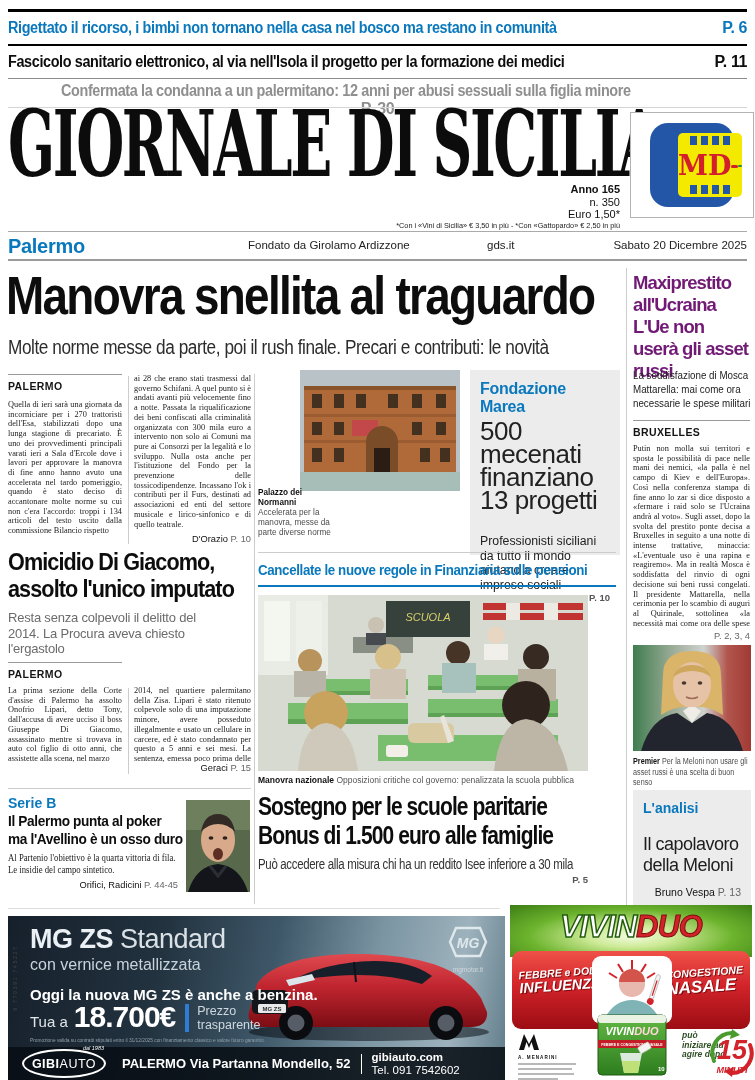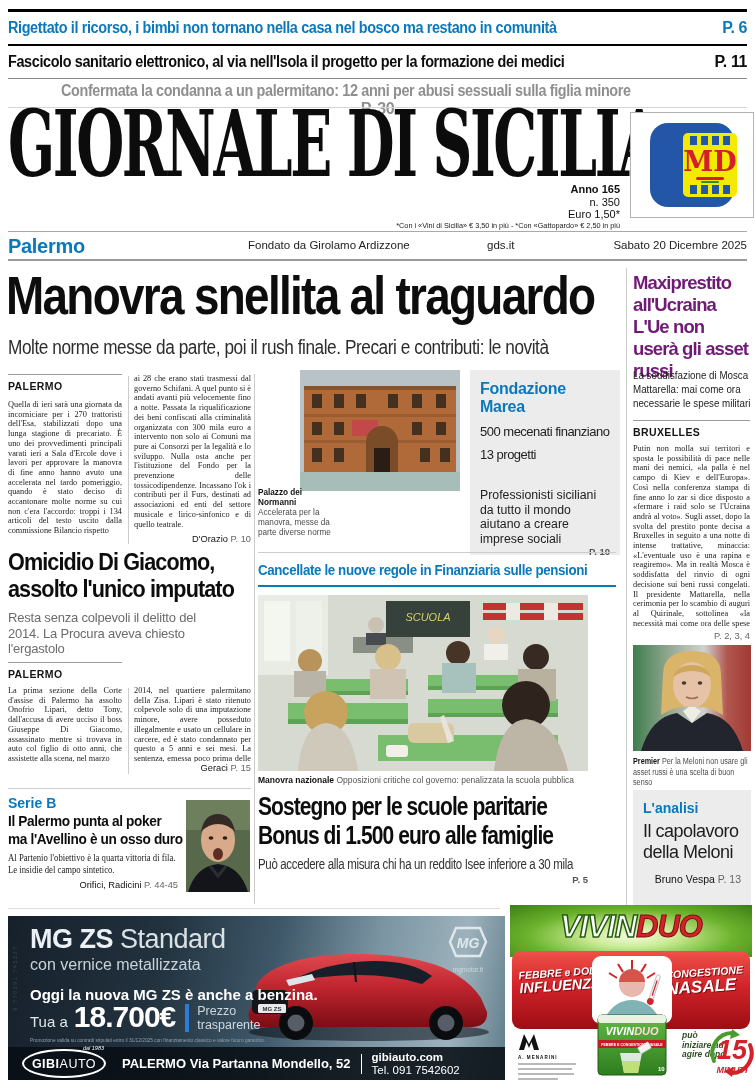--- a/index.html
+++ b/index.html
@@ -20,21 +20,21 @@
           font-weight:bold;font-size:16px;letter-spacing:-.4px;white-space:nowrap;}
   .cond{transform-origin:left center;display:inline-block;white-space:nowrap;}
   .graybox{background:#ececec;}
   .cap{font-size:8.2px;line-height:10px;color:#4c4c4c;}
   .cap b{color:#111;}
   
   .mdbox{display:flex;align-items:center;justify-content:center;border:1px solid #b3b3b3;background:#fff;}
   .md-outer{width:84px;height:84px;background:#2456a8;border-radius:18px;position:relative;
             display:flex;align-items:center;justify-content:center;}
   .md-inner{width:64px;height:64px;background:#f3ea00;border-radius:5px;position:relative;
-            display:flex;align-items:center;justify-content:center;flex-direction:column;margin-left:36px;}
+            display:flex;align-items:center;justify-content:center;flex-direction:row;margin-left:36px;}
   .md-dashes{position:absolute;left:50%;transform:translateX(-50%);display:flex;gap:4px;}
   .md-dashes span{width:7px;height:9px;background:#2456a8;display:block;}
   .md-word{font-family:"DejaVu Serif",serif;font-weight:bold;font-size:27px;color:#d31f2b;line-height:1;}
   .md-l1{width:28px;height:3px;background:#d31f2b;border-radius:2px;margin-top:2px;}
   .md-l2{width:18px;height:2px;background:#2c8a3c;border-radius:2px;margin-top:1px;}
   
   .mg-ad{background:linear-gradient(100deg,#16202b 0%,#22323f 30%,#3e5768 52%,#7b95a3 72%,#9db2bc 88%,#5f7b89 100%);}
   .mg-bar{position:absolute;left:0;right:0;bottom:0;height:33px;background:rgba(8,14,20,.88);
           display:flex;align-items:center;color:#fff;}
   .gibi-oval{width:80px;height:25px;border:2px solid #fff;border-radius:50%;
@@ -156,21 +156,21 @@
     <rect x="74" y="78" width="16" height="24" fill="#2c1d14"></rect>
     <rect x="0" y="102" width="160" height="19" fill="#a7bdb8"></rect>
   </svg>
   <div class="abs cap" style="left:258px;top:488px;width:80px;">
     <b>Palazzo dei Normanni</b><br>
     <span>Accelerata per la manovra, messe da parte diverse norme</span>
   </div>
 
   <div class="abs graybox" style="left:470px;top:370px;width:150px;height:185px;box-sizing:border-box;padding:10px;">
     <div class="blue" style="font-weight:bold;font-size:16px;letter-spacing:-.3px;">Fondazione Marea</div>
-    <div style="font-size:13px;line-height:23px;color:#222;letter-spacing:-.5px;margin-top:4px;">500 mecenati finanziano 13 progetti</div>
+    <div style="font-size:26px;line-height:23px;color:#222;letter-spacing:-.5px;margin-top:4px;">500 mecenati finanziano 13 progetti</div>
     <div style="font-size:12.3px;line-height:14.5px;color:#222;margin-top:22px;">Professionisti siciliani da tutto il mondo aiutano a creare imprese sociali</div>
     <div style="text-align:right;font-weight:bold;font-size:9.5px;color:#555;">P. 10</div>
   </div>
 
   <div class="hr" style="left:258px;top:552px;width:358px;height:1px;"></div>
   <div class="abs blue" style="left:258px;top:562px;white-space:nowrap;font-weight:bold;font-size:14.5px;letter-spacing:-.4px;
        transform:scaleX(.92);transform-origin:left center;">Cancellate le nuove regole in Finanziaria sulle pensioni</div>
   <div class="hr" style="left:258px;top:585px;width:358px;height:2px;background:#0a78bd;"></div>
 
   <div class="abs" style="left:8px;top:548px;width:250px;font-weight:bold;font-size:24px;line-height:27px;
@@ -307,21 +307,21 @@
     <path d="M50,66 L59,78 L68,66 L62,62 L56,62 Z" fill="#f0ede6"></path>
   </svg>
   <div class="abs" style="left:633px;top:756px;width:140px;font-size:8.5px;line-height:10.5px;color:#4c4c4c;
        transform:scaleX(.85);transform-origin:left top;">
     <b style="color:#111;">Premier</b>
     <span>Per la Meloni non usare gli asset russi è una scelta di buon senso</span>
   </div>
 
   <div class="abs graybox" style="left:633px;top:790px;width:118px;height:118px;box-sizing:border-box;padding:10px;">
     <div class="blue" style="font-weight:bold;font-size:14px;">L'analisi</div>
-    <div style="font-size:18px;line-height:21px;color:#1d1d1d;letter-spacing:-.5px;margin-top:5px;">Il capolavoro della Meloni</div>
+    <div style="font-size:18px;line-height:21px;color:#1d1d1d;letter-spacing:-.5px;margin-top:18px;">Il capolavoro della Meloni</div>
     <div class="byline" style="margin-top:10px;font-size:10.5px;">
       <span>Bruno Vespa</span>
       <span class="pg">P. 13</span>
     </div>
   </div>
 
   <div class="hr" style="left:8px;top:908px;width:492px;height:1px;background:#ddd;"></div>
   <div class="abs mg-ad" style="left:8px;top:916px;width:497px;height:164px;">
     <svg class="abs" style="right:6px;top:8px;" width="265" height="122" viewBox="0 0 265 122">
       <defs>

